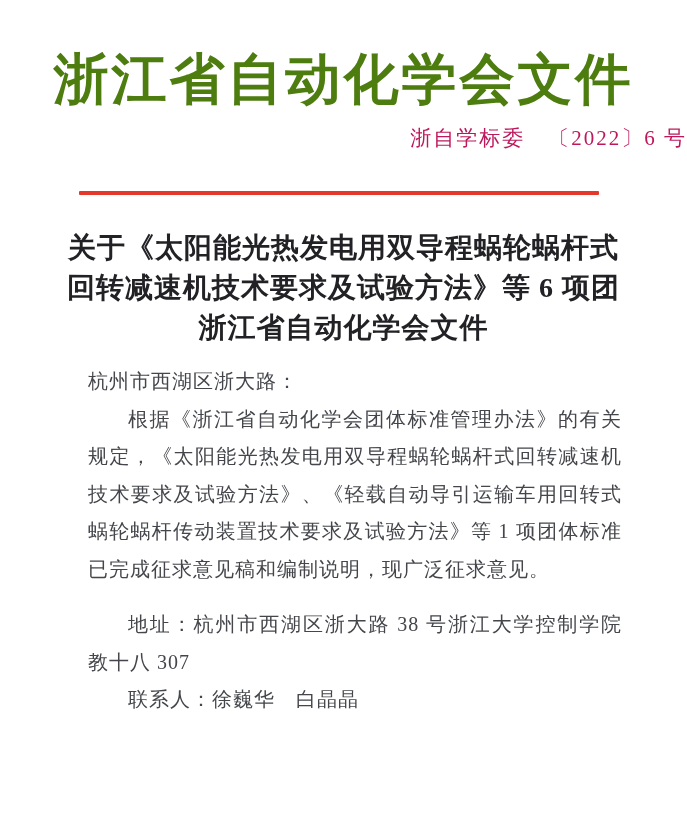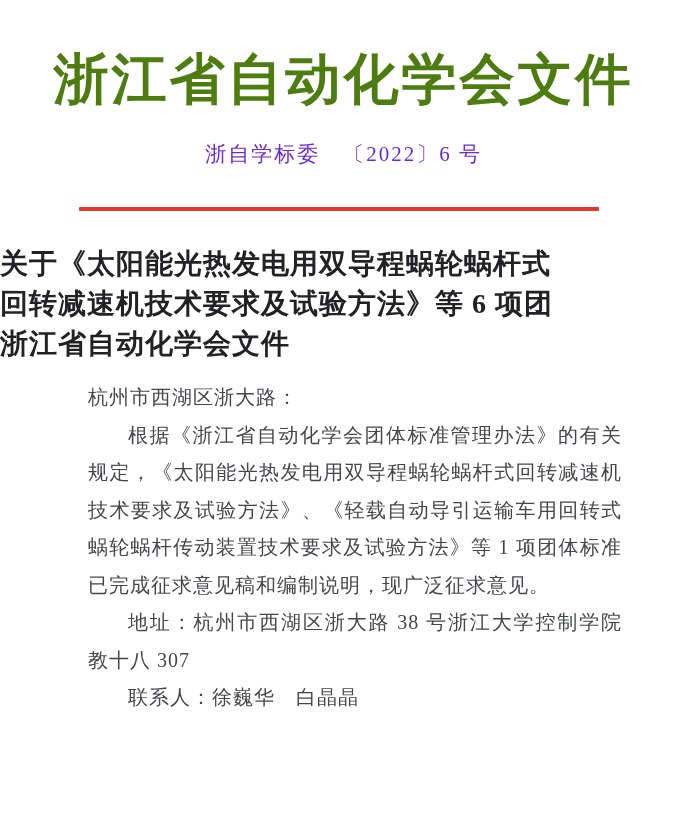--- a/index.html
+++ b/index.html
@@ -22,40 +22,40 @@
     text-align: center;
     font-size: 55px;
     line-height: 60px;
     font-weight: bold;
     color: #4d7c0f;
     letter-spacing: 3px;
     white-space: nowrap;
   }
   
   .doc-number {
-    margin-top: 31px;
-    text-align: center;
+    margin-top: 15px;
+    text-align: right;
     font-size: 21px;
     line-height: 26px;
-    color: #6d28d9;
+    color: #be185d;
     letter-spacing: 2px;
   }
   
   .red-rule {
     margin-top: 40px;
     margin-left: 79px;
     width: 520px;
     height: 4px;
     background: #e5382b;
     border-radius: 1px;
   }
   
   .notice-title {
     margin-top: 33px;
-    text-align: left;
+    text-align: center;
     font-weight: bold;
     color: #222226;
     font-size: 28px;
     letter-spacing: 1px;
   }
   .notice-title .t-line {
     line-height: 40px;
   }
   
   .doc-body {
@@ -70,20 +70,21 @@
     text-justify: inter-character;
   }
   .doc-body p {
     margin: 0;
     padding: 0;
   }
   .doc-body p.indent {
     text-indent: 2em;
   }
   .doc-body p.gap-above {
+    margin-top: 18px;
   }
 </style>
 </head>
 <body>
 
 <div class="page">
 
   <div class="org-title">浙江省自动化学会文件</div>
 
   <div class="doc-number">浙自学标委　〔2022〕6 号</div>

